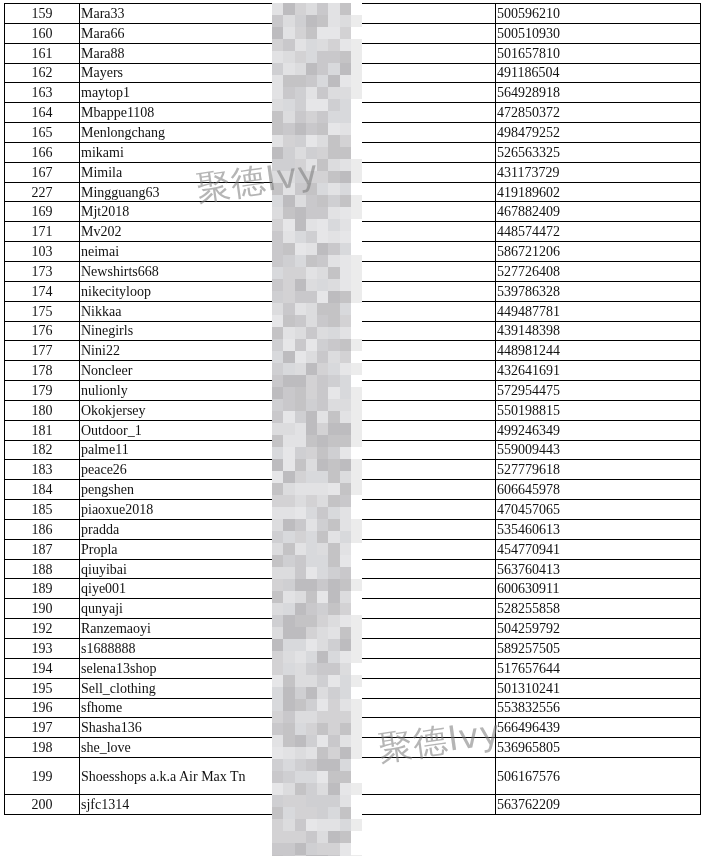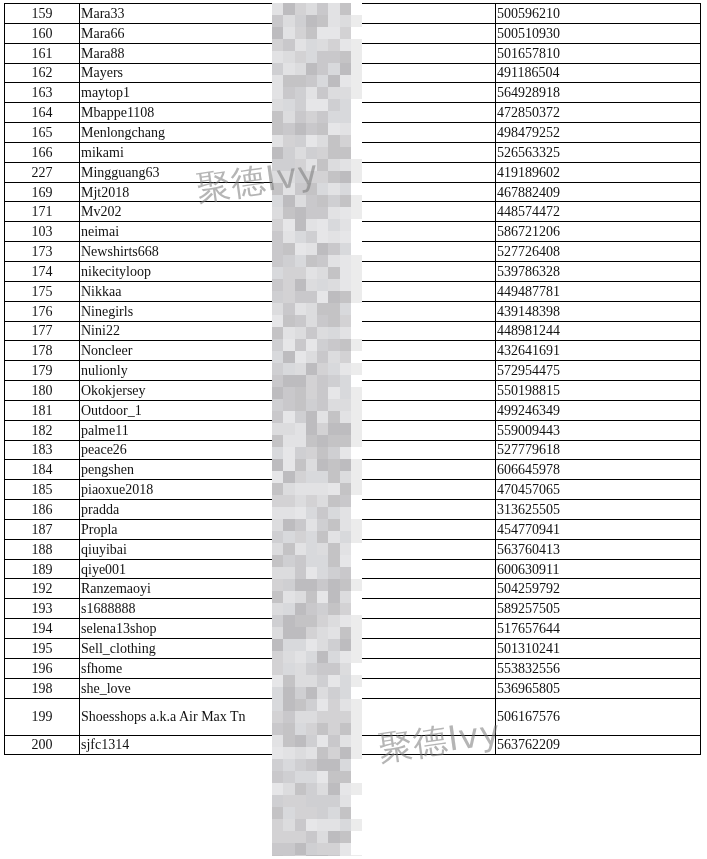--- a/index.html
+++ b/index.html
@@ -92,20 +92,26 @@
         <td class="blank"></td>
         <td class="id">498479252</td>
       </tr>
       <tr>
         <td class="num">166</td>
         <td class="name">mikami</td>
         <td class="blank"></td>
         <td class="id">526563325</td>
       </tr>
       <tr>
+        <td class="num">167</td>
+        <td class="name">Mimila</td>
+        <td class="blank"></td>
+        <td class="id">431173729</td>
+      </tr>
+      <tr>
         <td class="num">227</td>
         <td class="name">Mingguang63</td>
         <td class="blank"></td>
         <td class="id">419189602</td>
       </tr>
       <tr>
         <td class="num">169</td>
         <td class="name">Mjt2018</td>
         <td class="blank"></td>
         <td class="id">467882409</td>
@@ -197,41 +203,47 @@
       <tr>
         <td class="num">185</td>
         <td class="name">piaoxue2018</td>
         <td class="blank"></td>
         <td class="id">470457065</td>
       </tr>
       <tr>
         <td class="num">186</td>
         <td class="name">pradda</td>
         <td class="blank"></td>
-        <td class="id">313625505</td>
+        <td class="id">535460613</td>
       </tr>
       <tr>
         <td class="num">187</td>
         <td class="name">Propla</td>
         <td class="blank"></td>
         <td class="id">454770941</td>
       </tr>
       <tr>
         <td class="num">188</td>
         <td class="name">qiuyibai</td>
         <td class="blank"></td>
         <td class="id">563760413</td>
       </tr>
       <tr>
         <td class="num">189</td>
         <td class="name">qiye001</td>
         <td class="blank"></td>
         <td class="id">600630911</td>
       </tr>
       <tr>
+        <td class="num">190</td>
+        <td class="name">qunyaji</td>
+        <td class="blank"></td>
+        <td class="id">528255858</td>
+      </tr>
+      <tr>
         <td class="num">192</td>
         <td class="name">Ranzemaoyi</td>
         <td class="blank"></td>
         <td class="id">504259792</td>
       </tr>
       <tr>
         <td class="num">193</td>
         <td class="name">s1688888</td>
         <td class="blank"></td>
         <td class="id">589257505</td>
@@ -246,20 +258,26 @@
         <td class="num">195</td>
         <td class="name">Sell_clothing</td>
         <td class="blank"></td>
         <td class="id">501310241</td>
       </tr>
       <tr>
         <td class="num">196</td>
         <td class="name">sfhome</td>
         <td class="blank"></td>
         <td class="id">553832556</td>
+      </tr>
+      <tr>
+        <td class="num">197</td>
+        <td class="name">Shasha136</td>
+        <td class="blank"></td>
+        <td class="id">566496439</td>
       </tr>
       <tr>
         <td class="num">198</td>
         <td class="name">she_love</td>
         <td class="blank"></td>
         <td class="id">536965805</td>
       </tr>
       <tr class="tall">
         <td class="num">199</td>
         <td class="name">Shoesshops a.k.a Air Max Tn</td>

